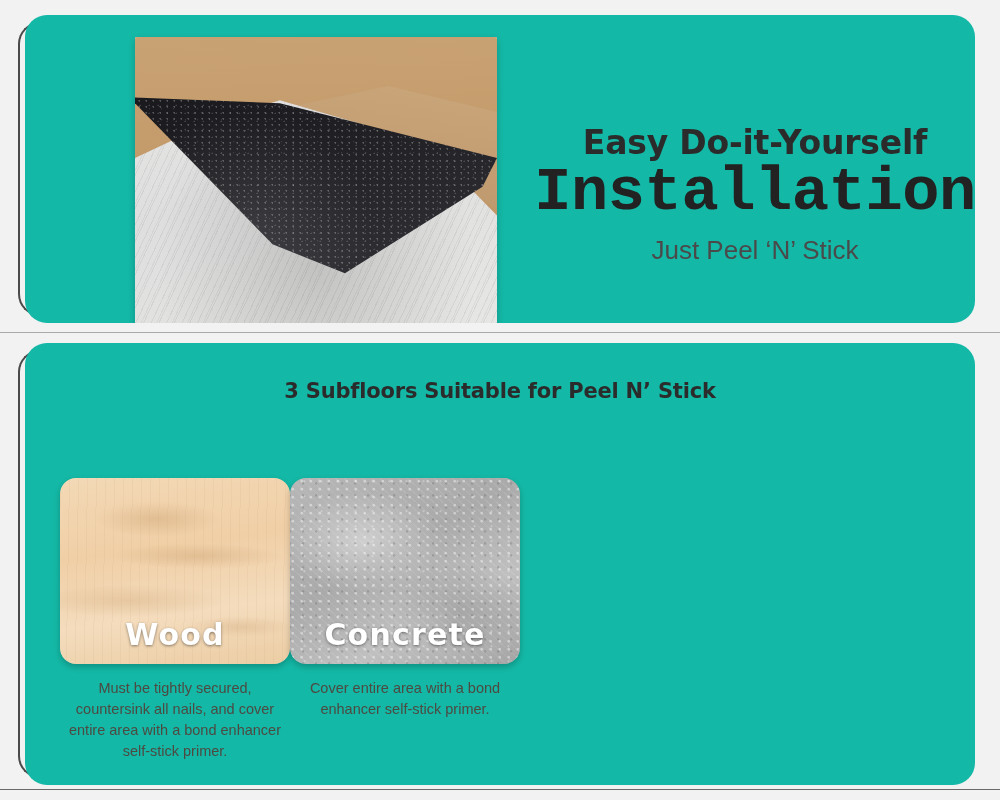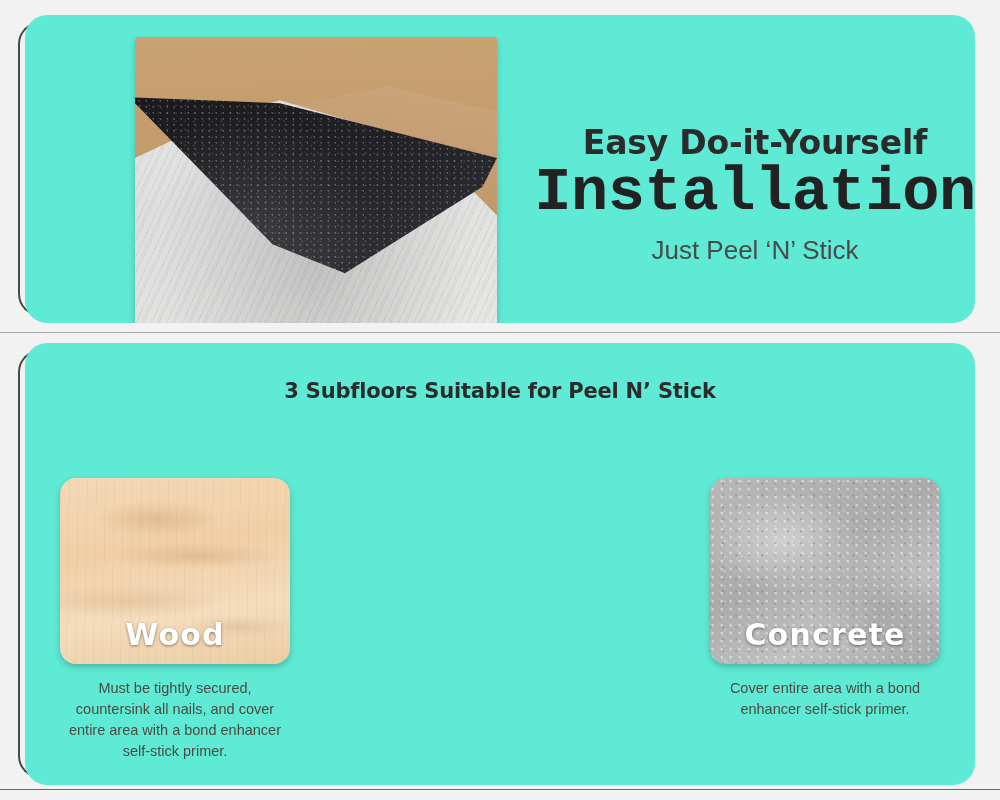--- a/index.html
+++ b/index.html
@@ -15,21 +15,21 @@
   #stage {
     position: relative;
     width: 1000px;
     height: 800px;
     background: #f2f2f2;
   }
 
   
   .card {
     position: absolute;
-    background: #5eead4;
+    background: #14b8a6;
     border-radius: 22px;
     overflow: hidden;
   }
 
   
   .card-edge {
     position: absolute;
     left: 18px;
     width: 36px;
     border-left: 2px solid #4a4a4a;
@@ -164,21 +164,21 @@
     line-height: 1.28;
     color: #2b2b2b;
     z-index: 3;
   }
 
   #tiles-row {
     position: absolute;
     left: 60px; top: 478px;
     width: 880px;
     display: flex;
-    justify-content: space-between;
+    justify-content: flex-start;
     z-index: 3;
   }
   .tile-col { width: 230px; }
 
   .tile-swatch {
     position: relative;
     width: 230px;
     height: 186px;
     border-radius: 16px;
     overflow: hidden;

